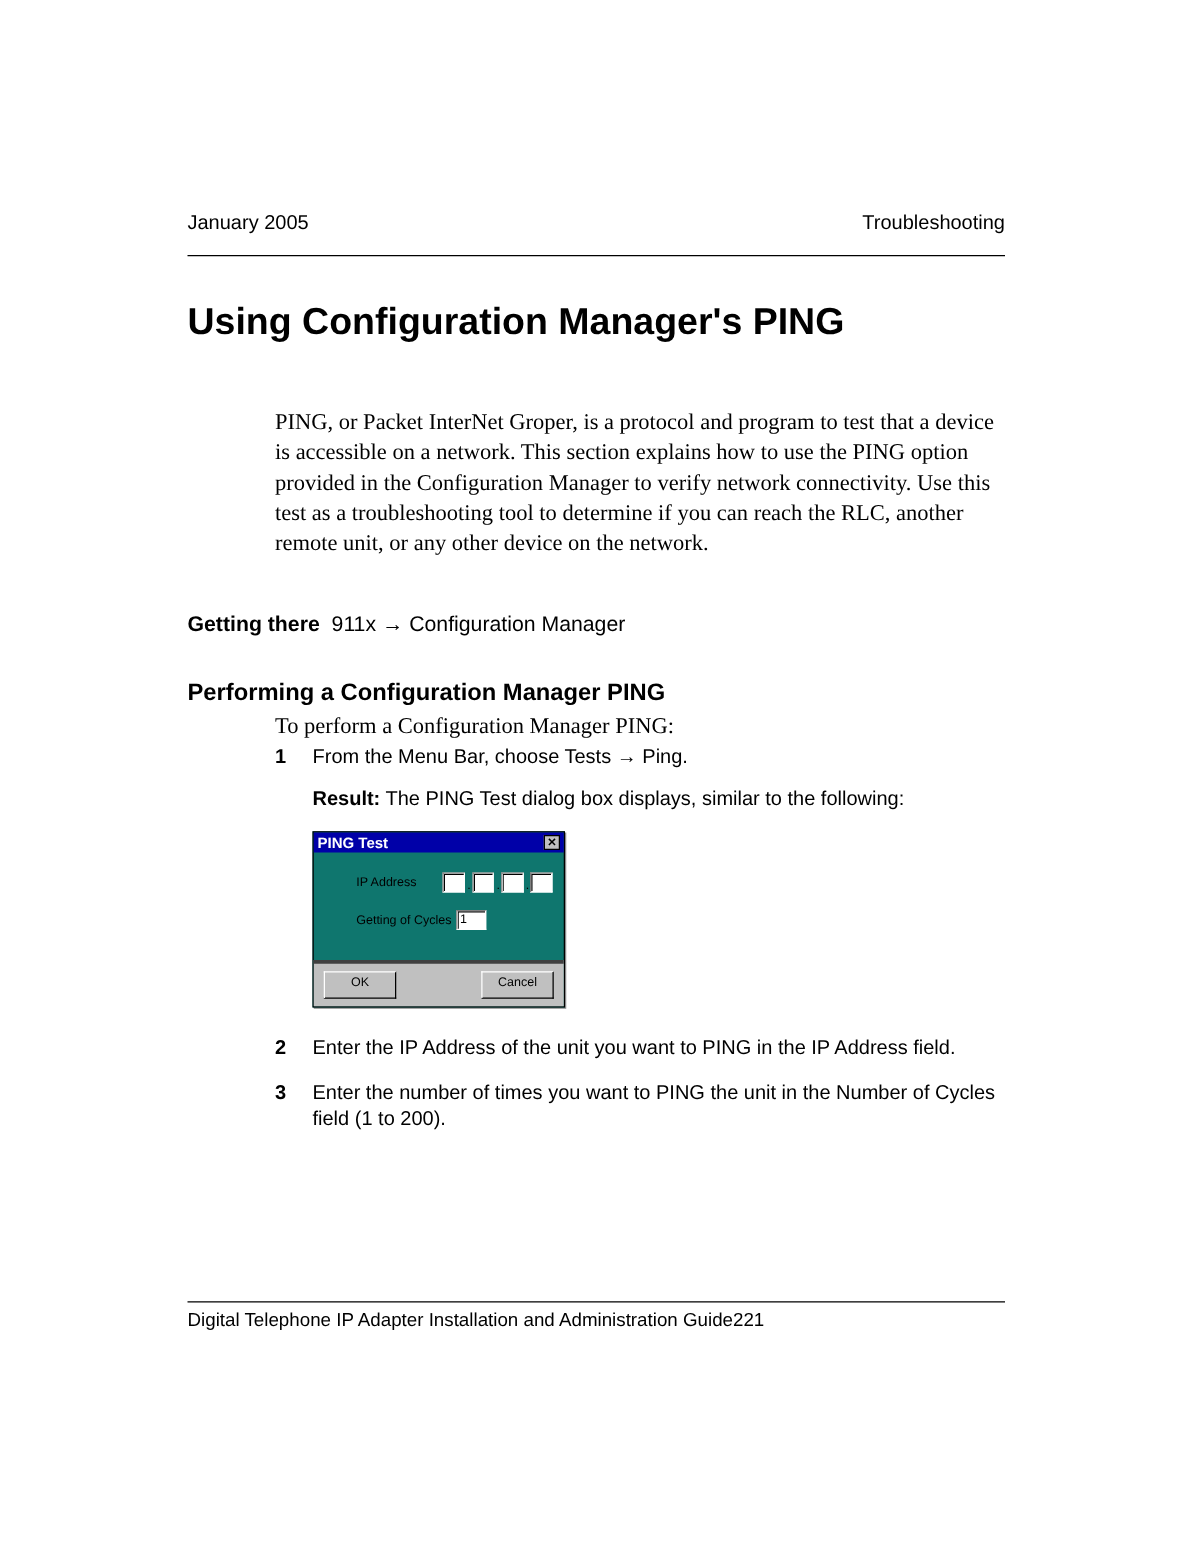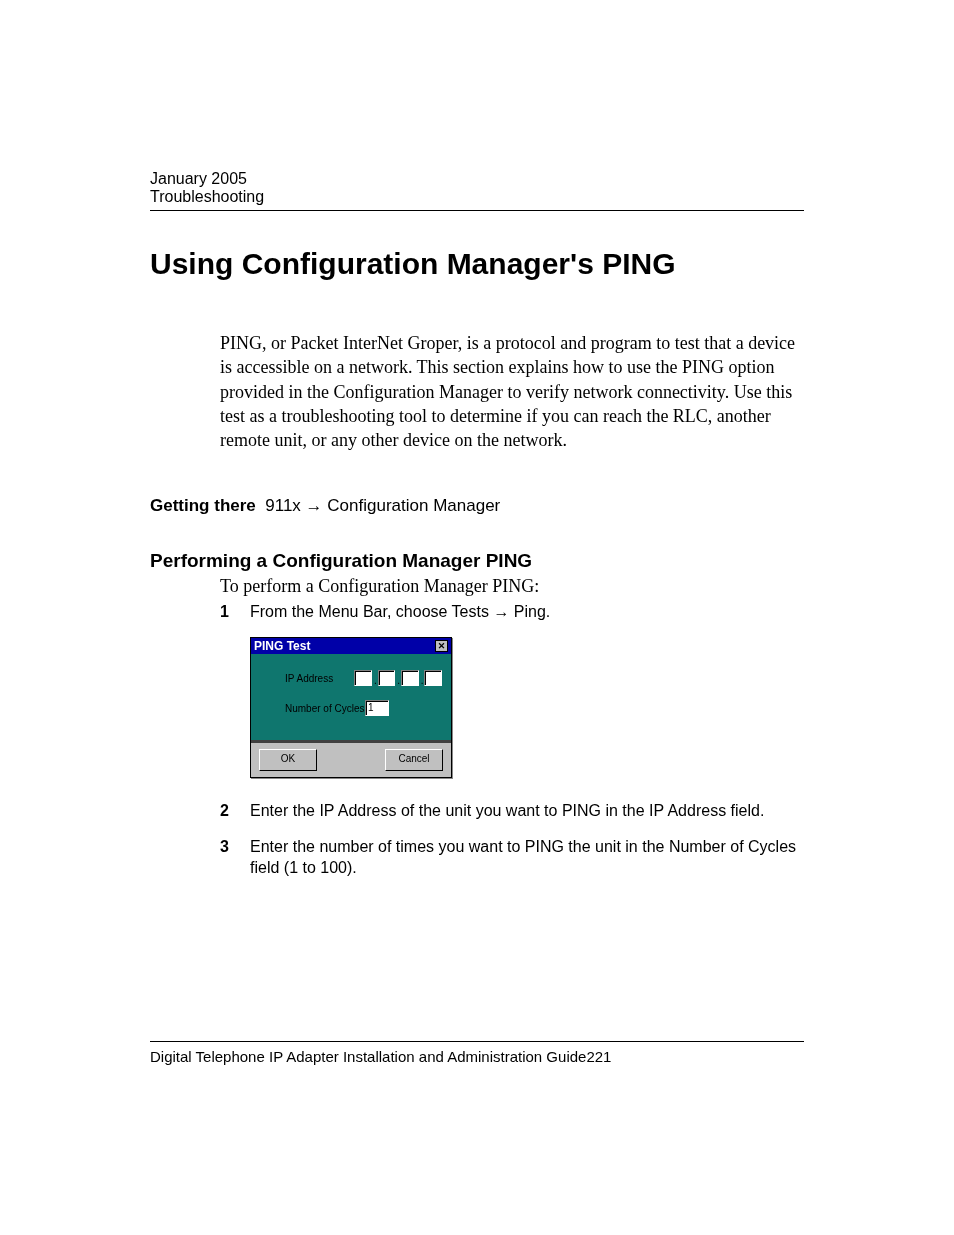--- a/index.html
+++ b/index.html
@@ -18,23 +18,22 @@
     height: 1235px;
     box-sizing: border-box;
     padding: 170px 150px 0 150px;
   }
   .topbar {
     display: flex;
     justify-content: space-between;
     font-family: Arial, Helvetica, sans-serif;
     font-size: 16px;
     border-bottom: 1px solid #000;
-    padding-bottom: 4px;
+    padding-bottom: 16px;
     margin-bottom: 36px;
-    flex-direction: column;
   }
   .title {
     font-family: Arial, Helvetica, sans-serif;
     font-weight: bold;
     font-size: 30px;
     margin-bottom: 50px;
   }
   .intro {
     margin-left: 70px;
     font-size: 18px;
@@ -211,56 +210,60 @@
 
   <div class="step">
     <div class="step-num">1</div>
     <div class="step-body">
       <span>From the Menu Bar, choose Tests</span>
       <span class="arrow">→</span>
       <span>Ping.</span>
     </div>
   </div>
 
+  <div class="result">
+    <b>Result:</b>
+    <span>The PING Test dialog box displays, similar to the following:</span>
+  </div>
 
   <div class="dialog">
     <div class="dlg-title">
       <span>PING Test</span>
       <span class="dlg-close">✕</span>
     </div>
     <div class="dlg-body">
       <div class="row">
         <span class="row-label">IP Address</span>
         <span class="ip-oct"></span>
           <span class="ip-dot">.</span>
         <span class="ip-oct"></span>
           <span class="ip-dot">.</span>
         <span class="ip-oct"></span>
           <span class="ip-dot">.</span>
         <span class="ip-oct"></span>
       </div>
       <div class="row">
-        <span class="row-label">Number of Cycles</span>
+        <span class="row-label">Getting of Cycles</span>
         <span class="cycles-input">1</span>
       </div>
     </div>
     <div class="dlg-buttons">
       <span class="dlg-btn">OK</span>
       <span class="dlg-btn">Cancel</span>
     </div>
   </div>
 
   <div class="step">
     <div class="step-num">2</div>
     <div class="step-body">Enter the IP Address of the unit you want to PING in the IP Address field.</div>
   </div>
 
   <div class="step">
     <div class="step-num">3</div>
-    <div class="step-body">Enter the number of times you want to PING the unit in the Number of Cycles field (1 to 100).</div>
+    <div class="step-body">Enter the number of times you want to PING the unit in the Number of Cycles field (1 to 200).</div>
   </div>
 
   <div class="footer">
     <span>Digital Telephone IP Adapter Installation and Administration Guide</span>
     <span>221</span>
   </div>
 
 </div>
 
 </body></html>

